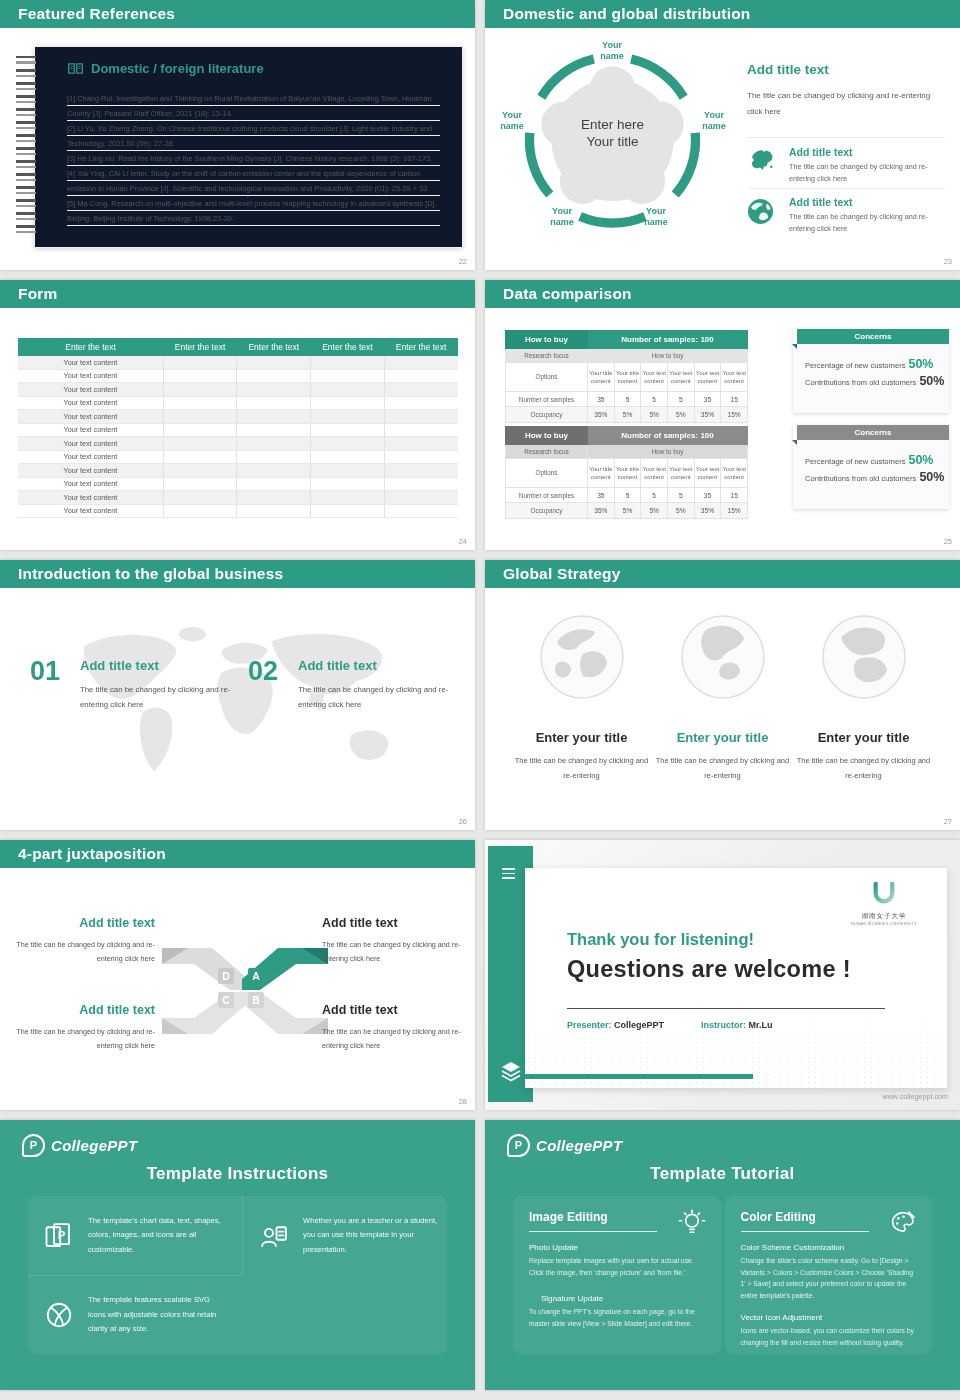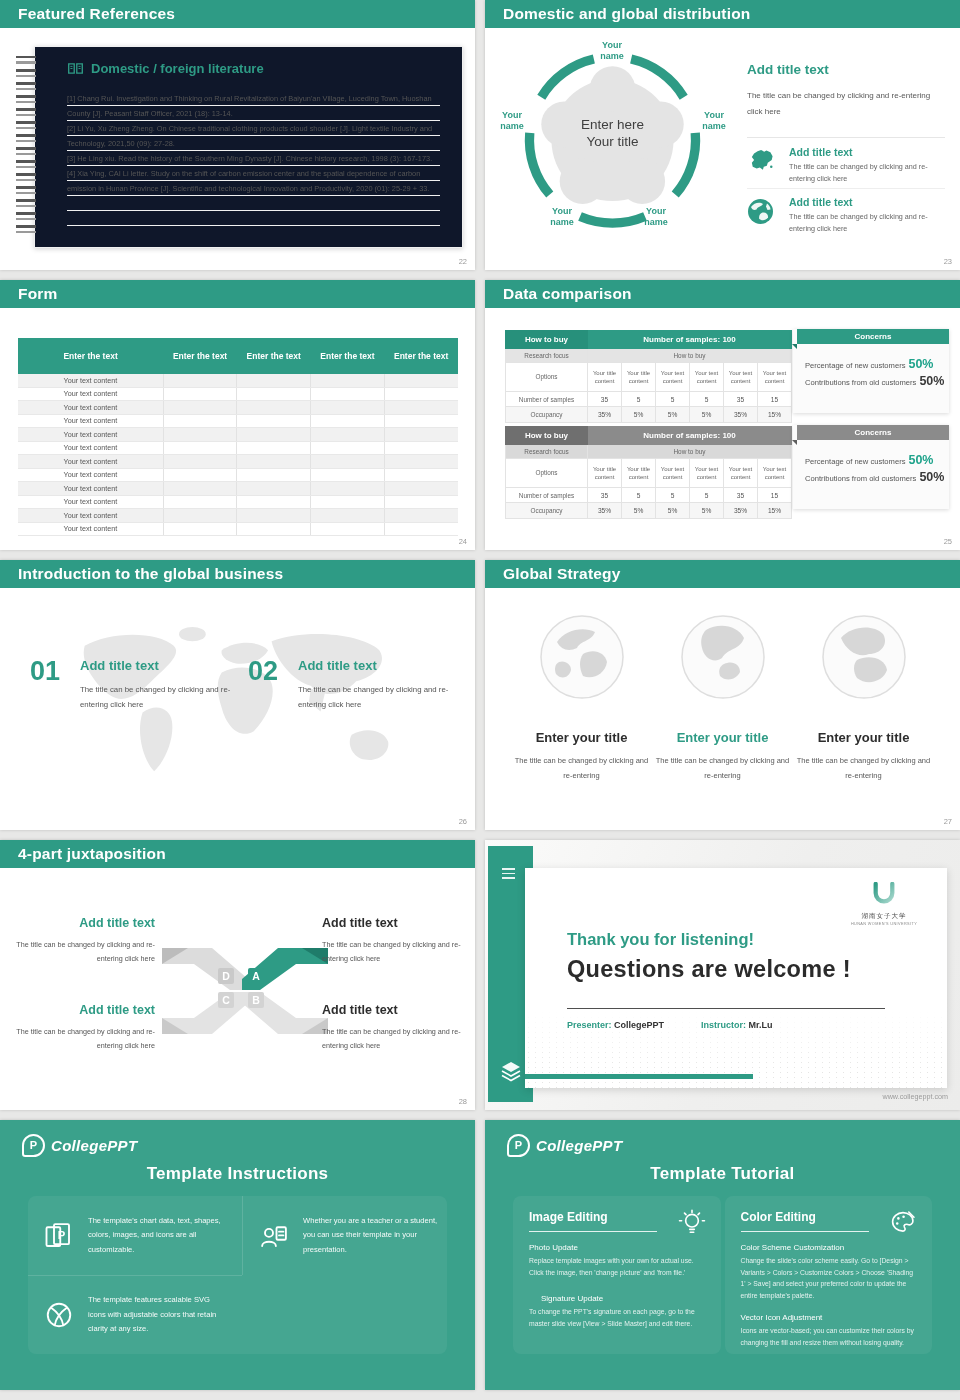--- a/index.html
+++ b/index.html
@@ -29,28 +29,28 @@
   .s23-h{position:absolute;left:0;top:62px;font-size:13.5px;font-weight:bold;color:#2E9B85;}
   .s23-b{position:absolute;left:0;top:88px;width:190px;font-size:8px;color:#595959;line-height:16px;}
   .s23-hr{position:absolute;left:0;top:137px;width:198px;height:1px;background:#e6e6e6;}
   .s23-hr2{position:absolute;left:0;top:188px;width:198px;height:1px;background:#eeeeee;}
   .s23-item{position:absolute;left:0;width:200px;}
   .s23-item .ic{position:absolute;left:0;top:2px;}
   .s23-item .ih{margin:0 0 3px 42px;font-size:10.5px;font-weight:bold;color:#2E9B85;}
   .s23-item .ib{margin:0 0 0 42px;font-size:7.2px;color:#666;line-height:12px;width:150px;}
   
   .form-table{position:absolute;left:18px;top:58px;width:440px;border-collapse:collapse;table-layout:fixed;}
-  .form-table th{background:#2E9B85;color:#fff;font-size:8.5px;font-weight:bold;height:18px;padding:9px;}
+  .form-table th{background:#2E9B85;color:#fff;font-size:8.5px;font-weight:normal;height:18px;padding:0;}
   .form-table td{height:12.5px;font-size:7.2px;color:#555;text-align:center;padding:0;
                  border-bottom:1px solid #e8e8e8;border-left:1px solid #e2e2e2;}
   .form-table td:first-child{border-left:none;}
   .form-table tr:nth-child(odd) td{background:#f1f1f1;}
   .form-table col.c1{width:33%;}
   
-  .cmp{position:absolute;left:20px;width:287px;border-collapse:collapse;table-layout:fixed;background:#fff;}
+  .cmp{position:absolute;left:20px;width:243px;border-collapse:collapse;table-layout:fixed;background:#fff;}
   .cmp th,.cmp td{border:1px solid #e3e3e3;padding:0;text-align:center;}
   .cmp .corner{color:#fff;font-size:8px;font-weight:bold;height:17px;}
   .cmp .main{color:#fff;font-size:8px;font-weight:bold;}
   .cmp.teal .corner{background:#27907B;border-color:#27907B;}
   .cmp.teal .main{background:#2E9B85;border-color:#2E9B85;}
   .cmp.gray .corner{background:#6F6F6F;border-color:#6F6F6F;}
   .cmp.gray .main{background:#8B8B8B;border-color:#8B8B8B;}
   .cmp .focus td{font-size:6.4px;color:#666;height:13px;}
   .cmp.teal .focus td{background:#e4e4e4;}
   .cmp.gray .focus td{background:#d9d9d9;}
@@ -152,20 +152,21 @@
           <path d="M2,1.5 h6.5 v11 h-6.5 z M11.5,1.5 h6.5 v11 h-6.5 z" fill="none" stroke="#2E9B85" stroke-width="1.6"></path>
           <path d="M4,4.5 h2.5 M4,7 h2.5 M13.5,4.5 h2.5 M13.5,7 h2.5" stroke="#2E9B85" stroke-width="1.1"></path>
         </svg>
         <span>Domestic / foreign literature</span>
       </div>
       <div class="refs">
         <p>[1] Chang Rui. Investigation and Thinking on Rural Revitalization of Baiyun'an Village, Luceding Town, Huoshan County [J]. Peasant Staff Officer, 2021 (18): 13-14.</p>
       <p>[2] Li Yu, Xu Zheng Zheng. On Chinese traditional clothing products cloud shoulder [J]. Light textile Industry and Technology, 2021,50 (09): 27-28.</p>
           <p>[3] He Ling xiu. Read the history of the Southern Ming Dynasty [J]. Chinese history research, 1998 (3): 167-173.</p>
           <p>[4] Xia Ying, CAI Li letter. Study on the shift of carbon emission center and the spatial dependence of carbon emission in Hunan Province [J]. Scientific and technological Innovation and Productivity, 2020 (01): 25-29 + 33.</p>
+          <p>[5] Ma Cong. Research on multi-objective and multi-level process mapping technology in advanced synthesis [D]. Beijing: Beijing Institute of Technology, 1998:23-30.</p>
         </div>
     </div>
     <div class="coils"></div>
     <div class="pageno">22</div>
   </div>
 
   <div class="slide">
     <div class="sl-head">Domestic and global distribution</div>
     <svg class="wheel-svg" viewBox="0 0 230 230">
       <g stroke="#2E9B85" stroke-width="11" fill="none">
@@ -621,21 +622,21 @@
       </div>
       <div class="inst-card">
         <svg width="34" height="30" viewBox="0 0 26 24">
           <g fill="none" stroke="#fff" stroke-width="1.5" stroke-linecap="round">
             <circle cx="9" cy="9.5" r="3.2"></circle>
             <path d="M3.5,20 c0,-4.5 11,-4.5 11,0"></path>
             <rect x="15" y="5" width="7.5" height="10" rx="1"></rect>
             <path d="M17,8.5 h3.5 M17,11.5 h3.5"></path>
           </g>
         </svg>
-        <div class="txt">Whether you are a teacher or a student, you can use their template in your presentation.</div>
+        <div class="txt">Whether you are a teacher or a student, you can use this template in your presentation.</div>
       </div>
       <div class="inst-card">
         <svg width="34" height="30" viewBox="0 0 26 24">
           <g fill="none" stroke="#fff" stroke-width="1.5">
             <circle cx="13" cy="12" r="9"></circle>
             <path d="M6.5,6 c5,3.5 9,8.5 10,14.5 M19.5,6 c-5,3.5 -9,8.5 -10,14.5"></path>
           </g>
         </svg>
         <div class="txt">The template features scalable SVG icons with adjustable colors that retain clarity at any size.</div>
       </div>

